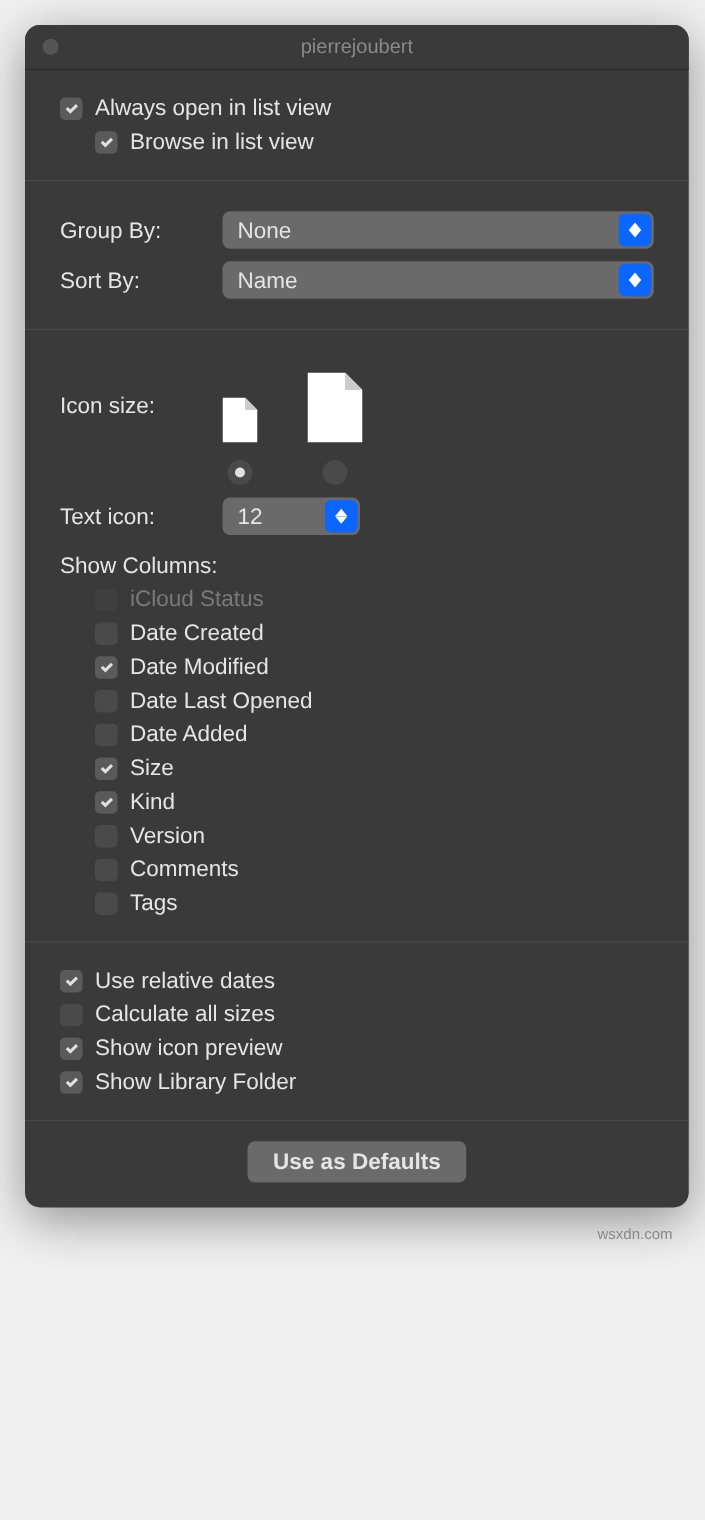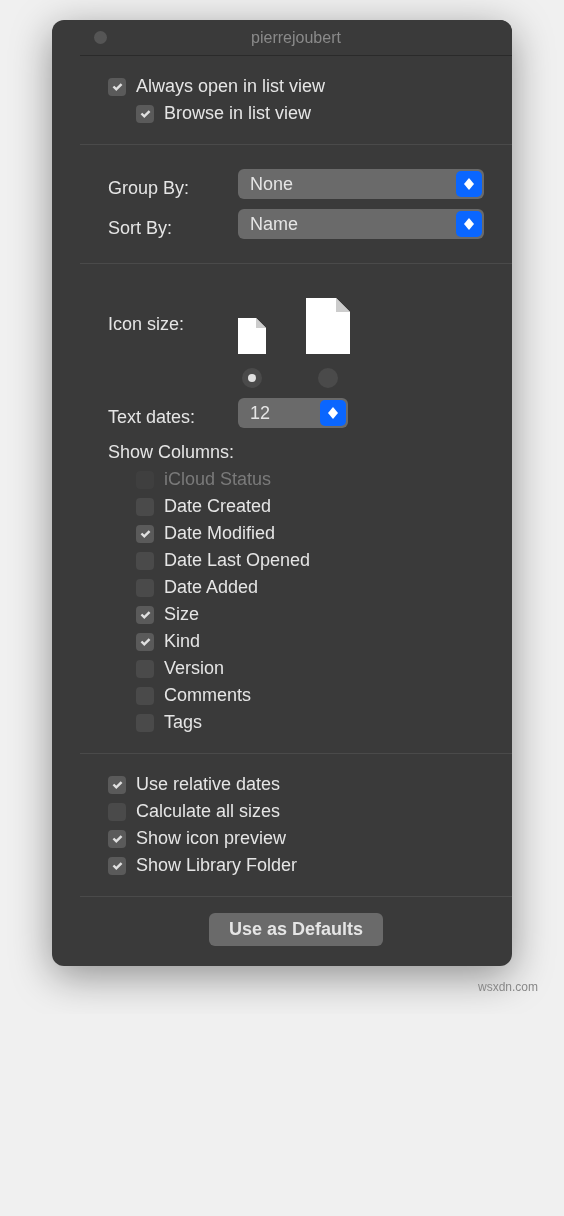--- a/index.html
+++ b/index.html
@@ -2,27 +2,26 @@
 <html><head>
   <meta charset="utf-8">
   <style>
     * { box-sizing: border-box; margin: 0; padding: 0; }
     body {
       font-family: -apple-system, BlinkMacSystemFont, "Helvetica Neue", sans-serif;
       background: #f0f0f0;
       padding: 20px;
     }
     .window {
-      width: 460px;
+      width: 531px;
       background: #3a3a3a;
       border-radius: 12px;
       overflow: hidden;
       box-shadow: 0 10px 40px rgba(0,0,0,0.4);
       margin: 0 auto;
-      padding-left: 28px;
     }
     .titlebar {
       height: 36px;
       background: #3a3a3a;
       display: flex;
       align-items: center;
       padding: 0 14px;
       position: relative;
       border-bottom: 1px solid #2a2a2a;
     }
@@ -79,21 +78,21 @@
       fill: none;
     }
     .label {
       color: #e5e5e5;
       font-size: 18px;
     }
     .label.disabled { color: #7a7a7a; }
     .indent { margin-left: 28px; }
     .form-row {
       display: flex;
-      align-items: flex-end;
+      align-items: center;
       margin: 10px 0;
     }
     .form-label {
       width: 130px;
       color: #e5e5e5;
       font-size: 18px;
     }
     .select {
       background: #6a6a6a;
       color: #e5e5e5;
@@ -265,21 +264,21 @@
           <svg class="file-icon-lg" viewBox="0 0 44 56">
               <path fill="#fff" d="M0 0 H30 L44 14 V56 H0 Z"></path>
               <path fill="#ccc" d="M30 0 L44 14 H30 Z"></path>
             </svg>
           <div class="radio"></div>
         </div>
       </div>
     </div>
 
     <div class="form-row">
-      <div class="form-label">Text dates:</div>
+      <div class="form-label">Text icon:</div>
       <div class="select" style="flex:0 0 110px">
         <span>12</span>
         <div class="select-handle">
           <svg viewBox="0 0 10 6">
               <path d="M0 6 L5 0 L10 6 Z"></path>
             </svg>
           <svg viewBox="0 0 10 6">
               <path d="M0 0 L5 6 L10 0 Z"></path>
             </svg>
         </div>

